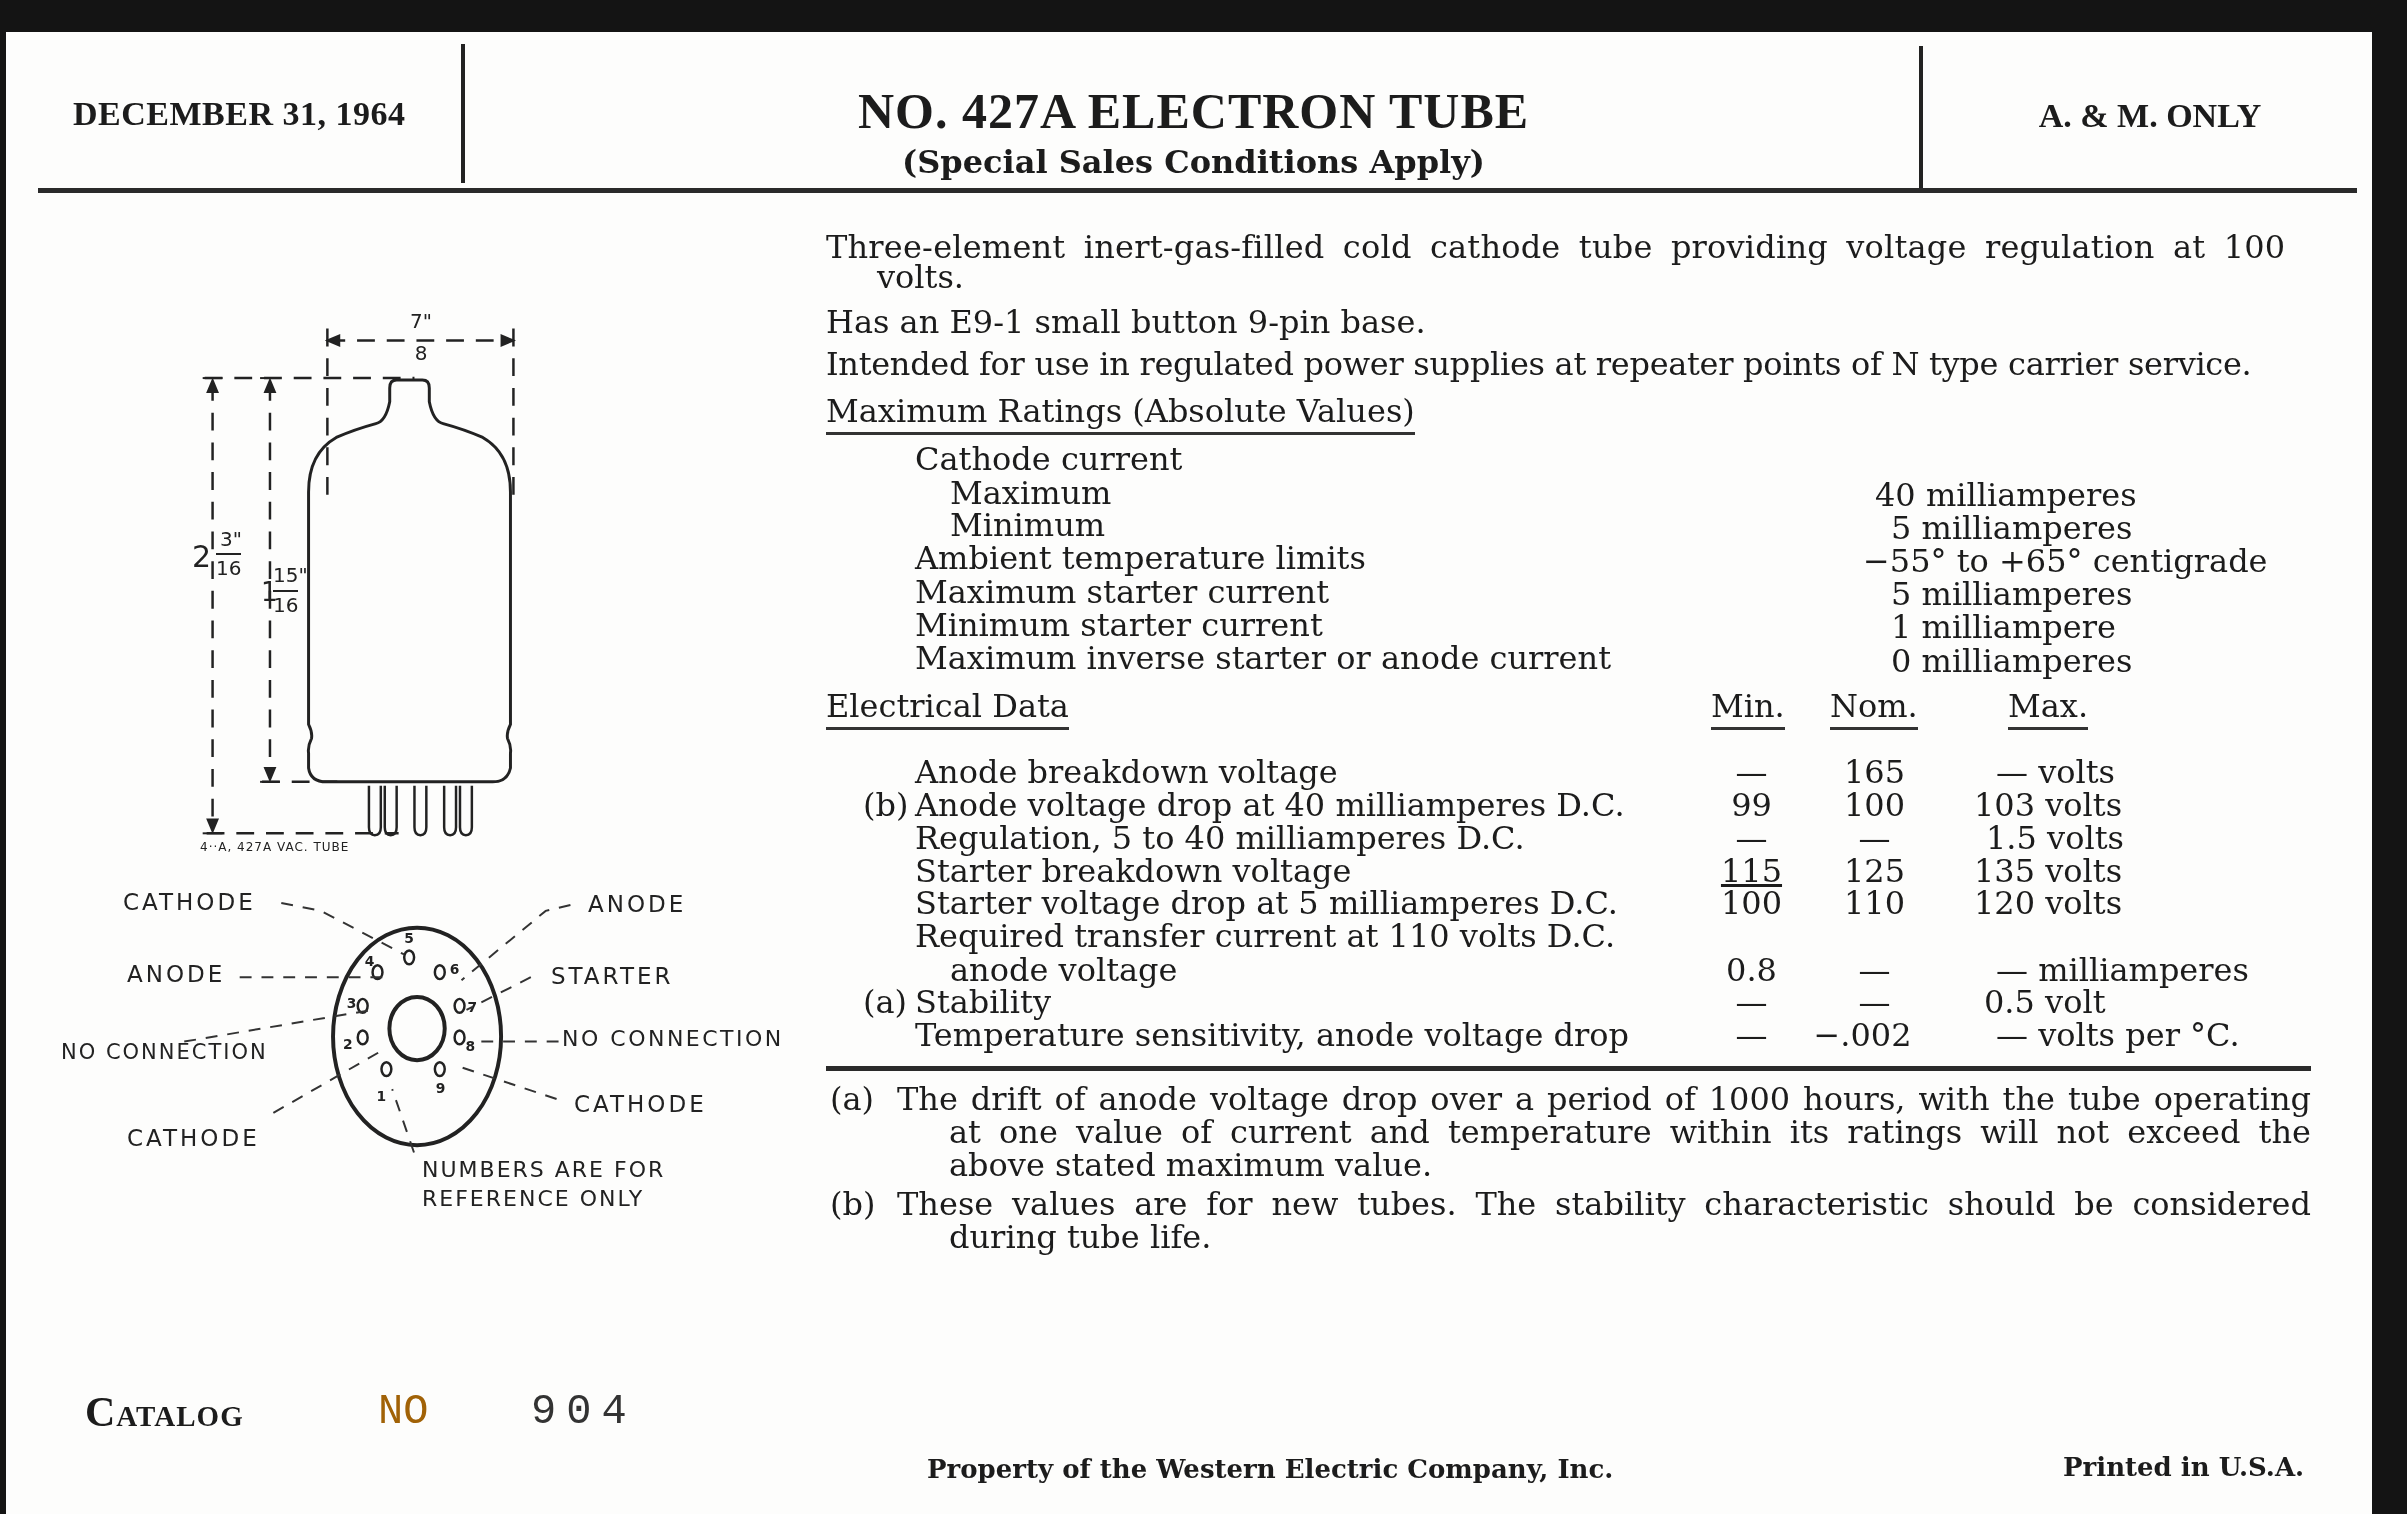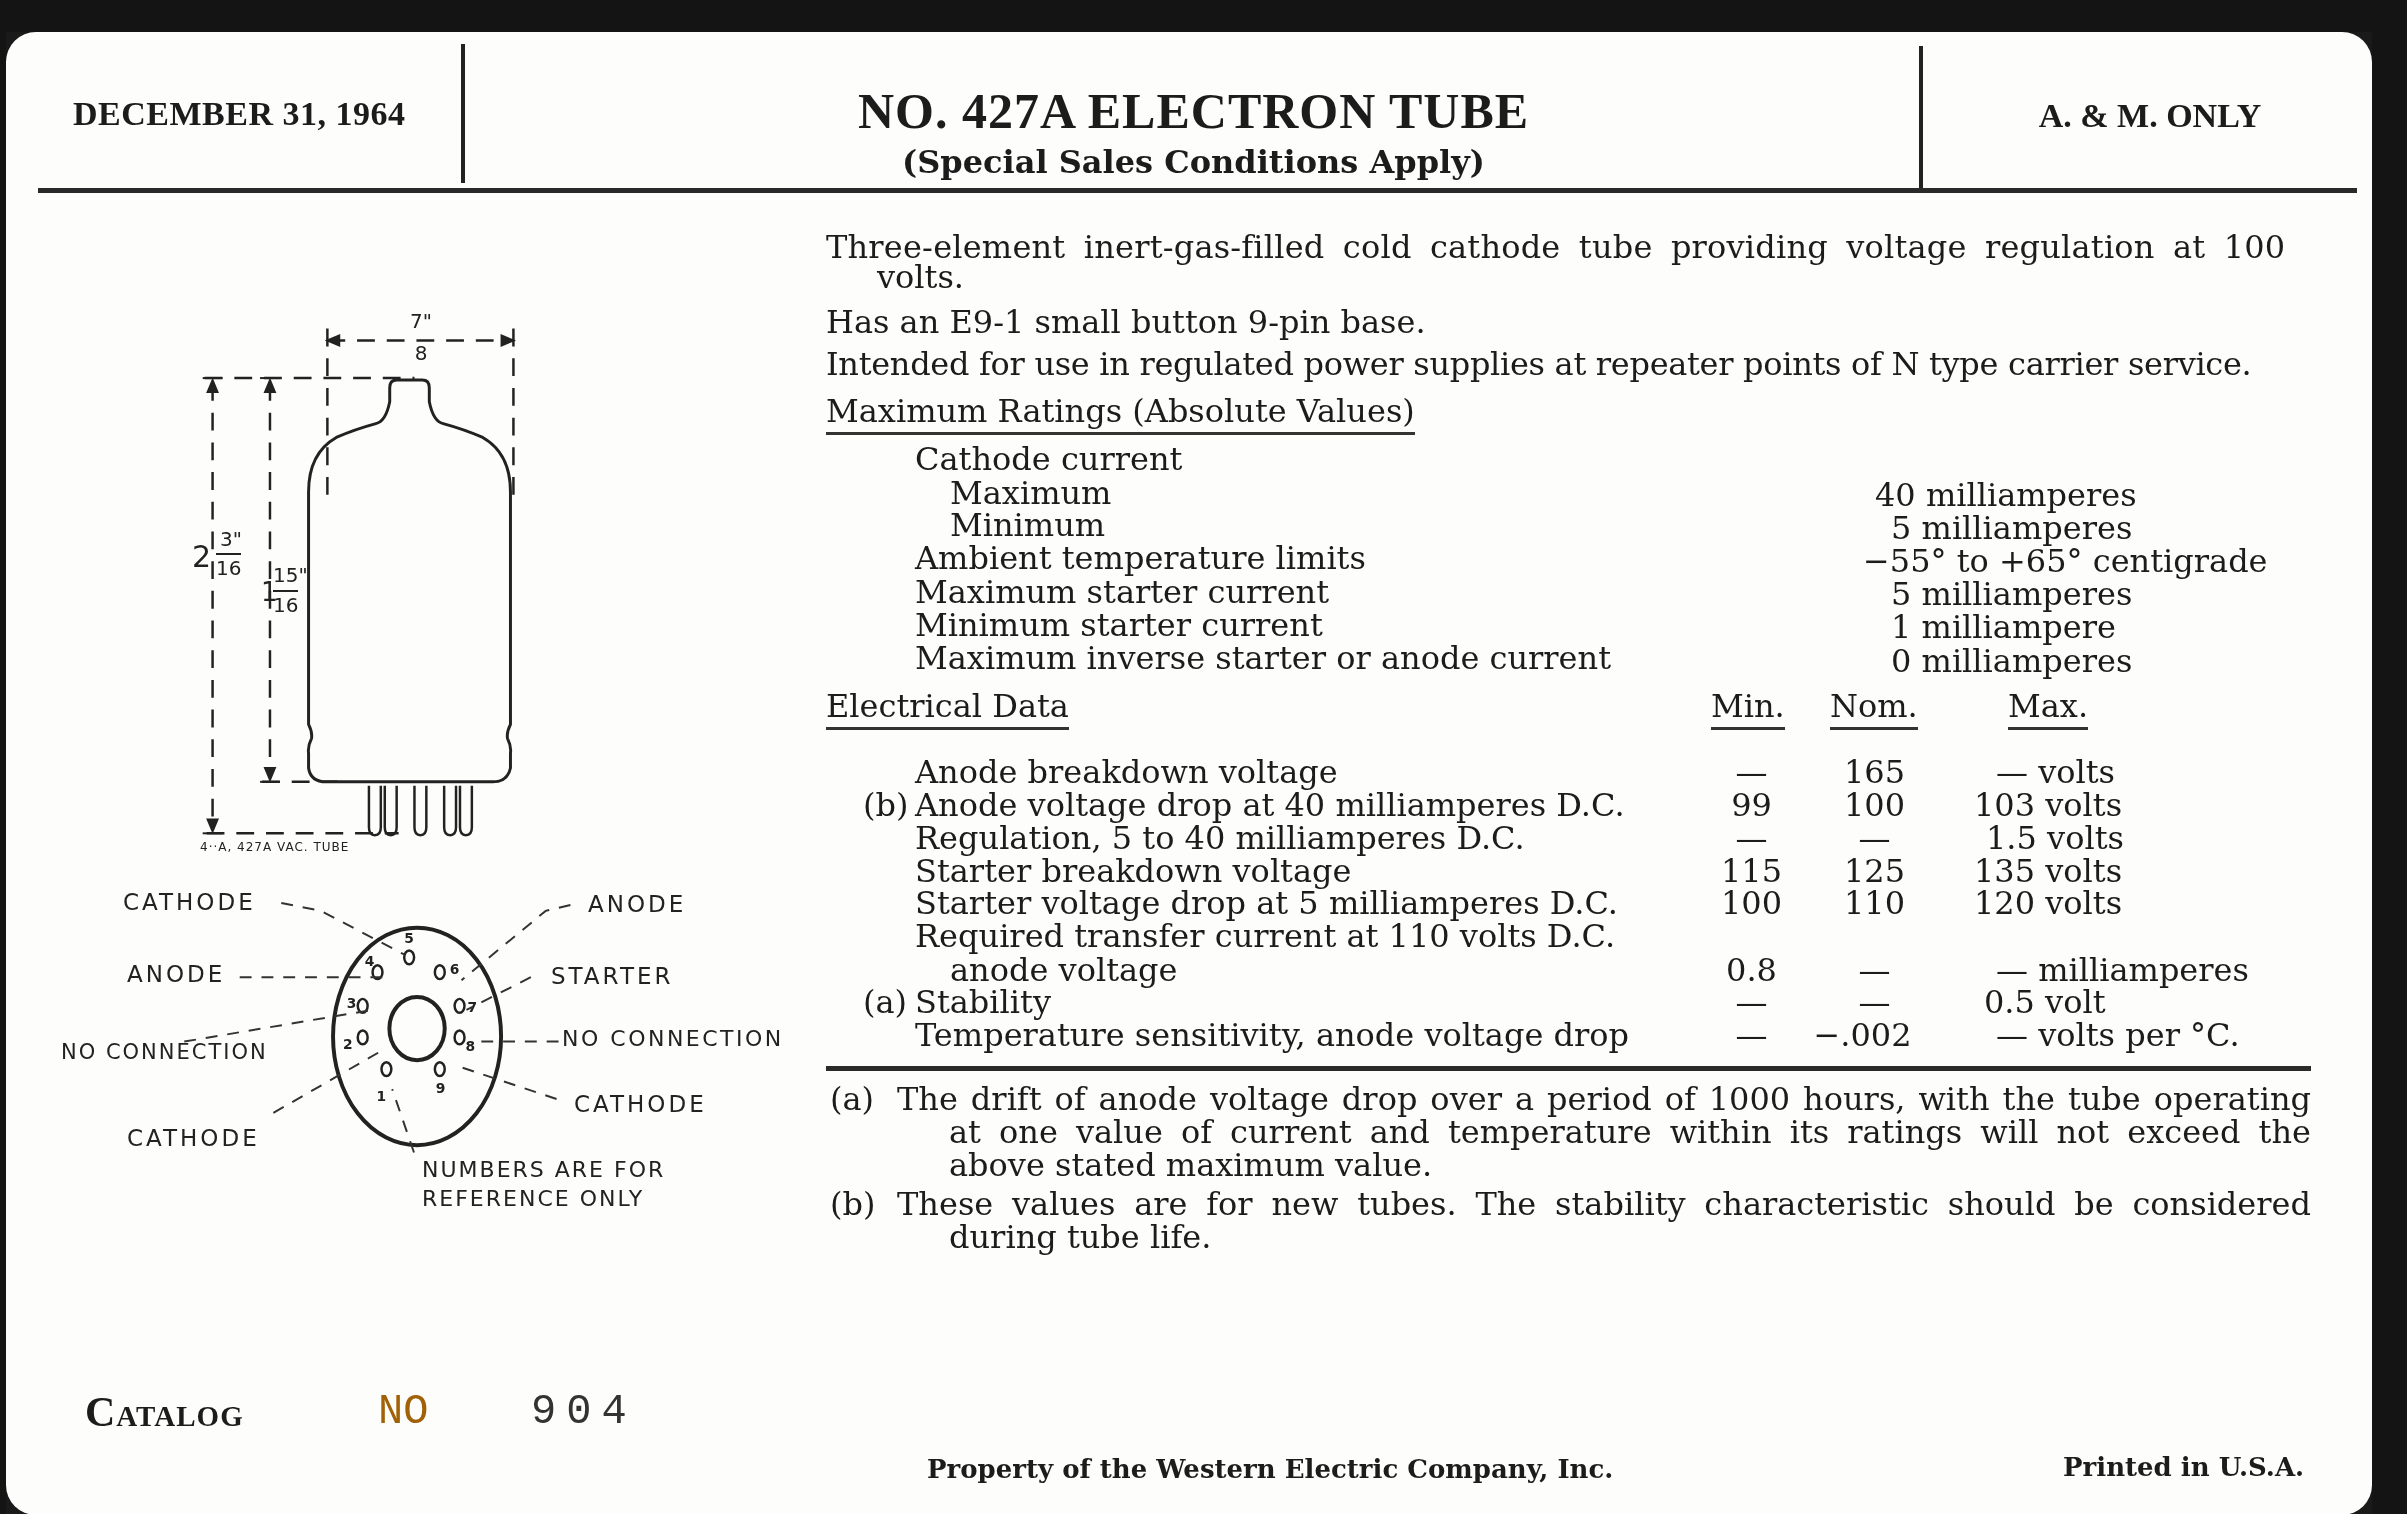--- a/index.html
+++ b/index.html
@@ -1,21 +1,21 @@
 <!DOCTYPE html>
 <html><head>
 <meta charset="utf-8">
 <style>
   * { box-sizing: border-box; margin: 0; padding: 0; }
   html, body { width: 2408px; height: 1515px; overflow: hidden; background: #1a1a1a; }
   body { position: relative; font-family: "DejaVu Serif", "Liberation Serif", serif; color: #1c1c1c; }
   .topbar { position: absolute; left: 0; top: 0; width: 2408px; height: 32px; background: #141414; }
   .rightbar { position: absolute; right: 0; top: 0; width: 36px; height: 1515px; background: #141414; }
   .leftbar { position: absolute; left: 0; top: 0; width: 6px; height: 1515px; background: #141414; }
-  .card { position: absolute; left: 6px; top: 32px; width: 2366px; height: 1483px; background: #fdfdfc; border-radius: 30px; }
+  .card { position: absolute; left: 6px; top: 32px; width: 2366px; height: 1483px; background: #fdfdfc; }
   .abs { position: absolute; }
   .hdr-date { left: 67px; top: 63px; font-size: 34px; font-weight: bold; letter-spacing: 0.5px; font-family: "Liberation Serif", serif; }
   .hdr-rule-v { width: 4px; background: #222; }
   .hdr-title { left: 455px; width: 1465px; top: 50px; text-align: center; font-size: 50px; font-weight: bold; font-family: "Liberation Serif", serif; letter-spacing: 1px; }
   .hdr-sub { left: 455px; width: 1465px; top: 111px; text-align: center; font-size: 32px; font-weight: bold; font-family: "DejaVu Serif", serif; }
   .hdr-right { left: 1946px; width: 396px; top: 65px; text-align: center; font-size: 34px; font-weight: bold; font-family: "Liberation Serif", serif; }
   .hdr-rule-h { left: 32px; top: 156px; width: 2319px; height: 5px; background: #2a2a2a; }
   .txt { font-size: 32px; line-height: 34px; font-family: "DejaVu Serif", serif; white-space: nowrap; }
   .u { border-bottom: 3px solid #333; padding-bottom: 2px; }
   .col-min, .col-nom { text-align: center; width: 109px; }
@@ -89,21 +89,21 @@
     <div class="abs txt col-min" style="left:1691px; top:756px;">99</div>
     <div class="abs txt col-nom" style="left:1814px; top:756px;">100</div>
     <div class="abs txt col-max" style="left:1968px; top:756px;">103 volts</div>
 
     <div class="abs txt" style="left:909px; top:789px;">Regulation, 5 to 40 milliamperes D.C.</div>
     <div class="abs txt col-min" style="left:1691px; top:789px;">—</div>
     <div class="abs txt col-nom" style="left:1814px; top:789px;">—</div>
     <div class="abs txt col-max" style="left:1980px; top:789px;">1.5 volts</div>
 
     <div class="abs txt" style="left:909px; top:822px;">Starter breakdown voltage</div>
-    <div class="abs txt col-min" style="left:1691px; top:822px;">115</div>
+    <div class="abs txt col-min" style="left:1691px; top:822px;text-decoration:underline;">115</div>
     <div class="abs txt col-nom" style="left:1814px; top:822px;">125</div>
     <div class="abs txt col-max" style="left:1968px; top:822px;">135 volts</div>
 
     <div class="abs txt" style="left:909px; top:854px;">Starter voltage drop at 5 milliamperes D.C.</div>
     <div class="abs txt col-min" style="left:1691px; top:854px;">100</div>
     <div class="abs txt col-nom" style="left:1814px; top:854px;">110</div>
     <div class="abs txt col-max" style="left:1968px; top:854px;">120 volts</div>
 
     <div class="abs txt" style="left:909px; top:887px;">Required transfer current at 110 volts D.C.</div>
 

